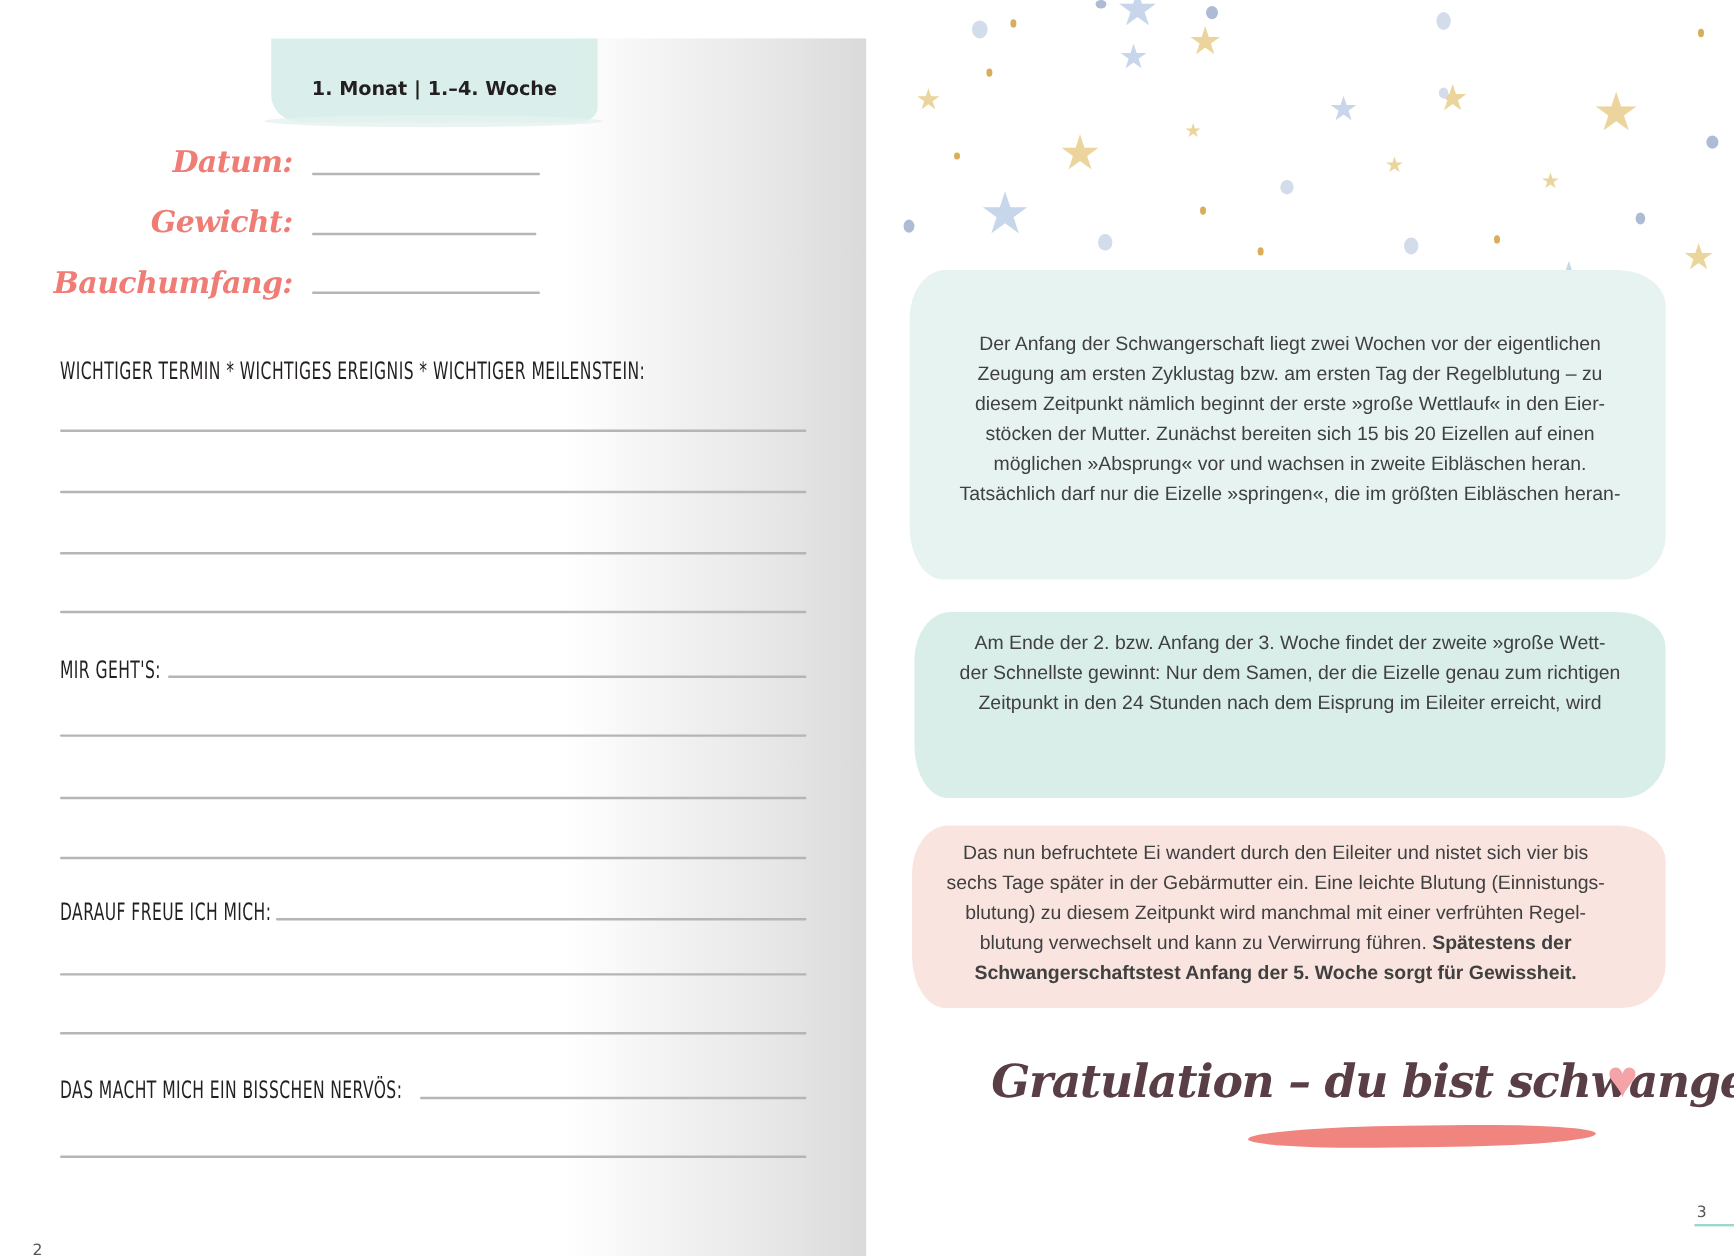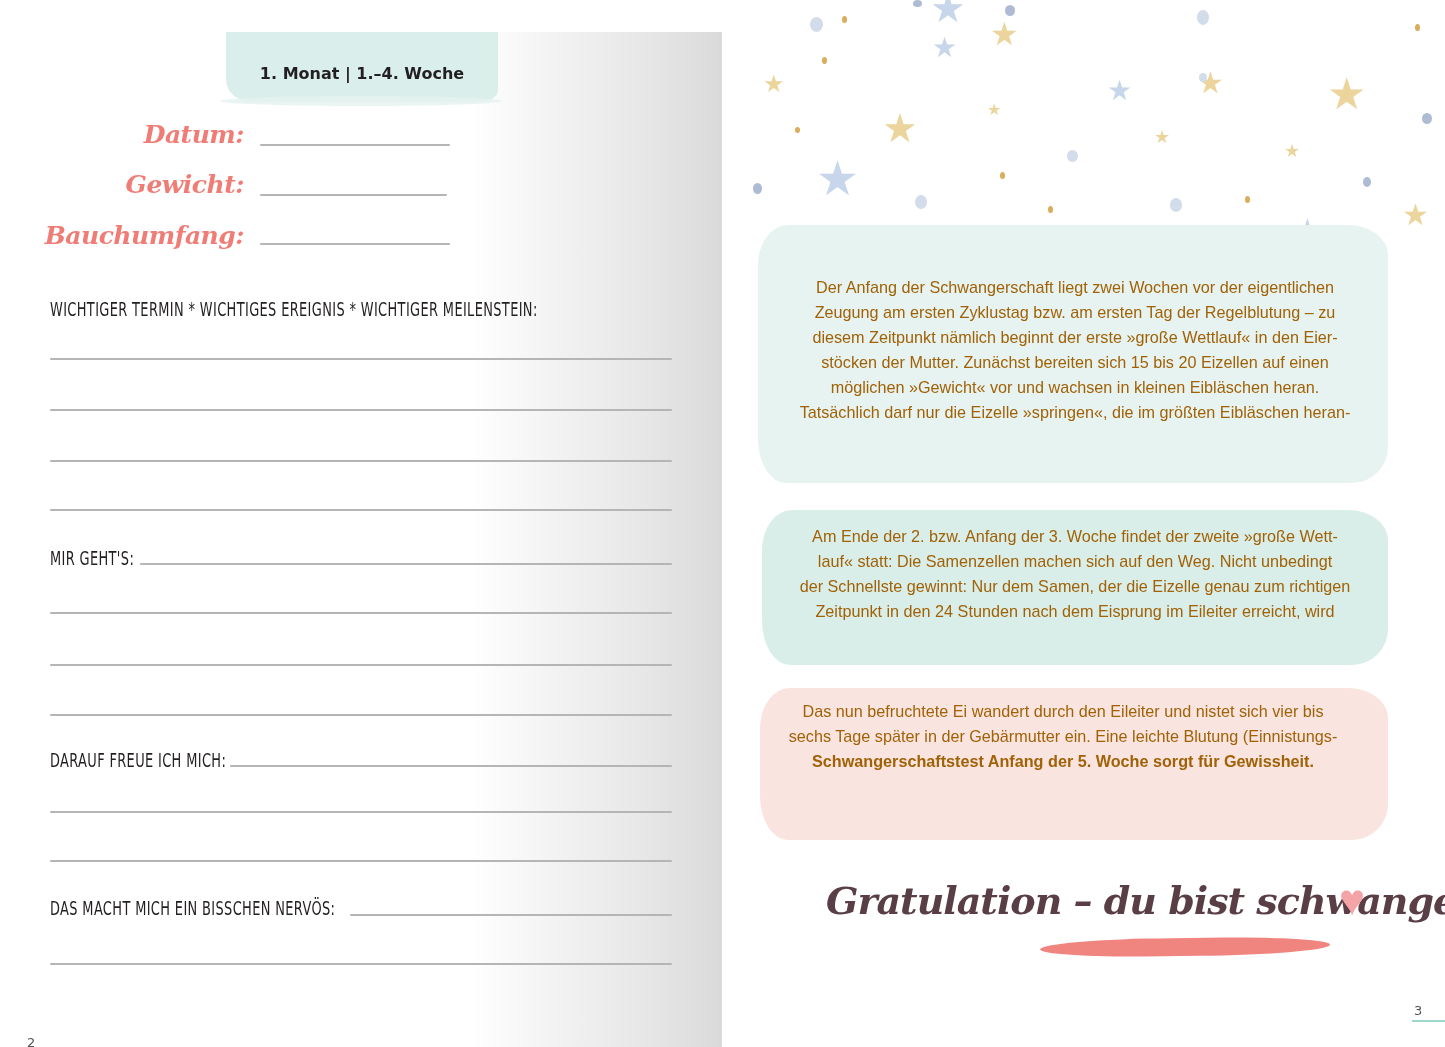--- a/index.html
+++ b/index.html
@@ -54,21 +54,21 @@
 
   .wash {
     position: absolute; border-radius: 30px 40px 36px 28px / 40px 30px 36px 44px;
   }
   .wash-teal { background: #e6f3f0; }
   .wash-teal2 { background: #d9eee9; }
   .wash-pink { background: #f9e4df; }
 
   .info-text {
     position: absolute; text-align: center;
-    font-family: "Liberation Sans", sans-serif; font-size: 16.2px; line-height: 25px; color: #a16207;
+    font-family: "Liberation Sans", sans-serif; font-size: 16.2px; line-height: 25px; color: #404040;
   }
   .info-text b { font-weight: bold; }
 
   .congrats {
     position: absolute; left: 104px; top: 878px; white-space: nowrap;
     font-family: "DejaVu Serif", serif; font-style: italic; font-weight: bold;
     font-size: 38px; color: #5a3e45; letter-spacing: -1px;
   }
   .brush {
     position: absolute; left: 318px; top: 938px; width: 290px; height: 18px;
@@ -158,36 +158,37 @@
     <span class="dot" style="left:497px; top:237px; width:5px; height:7px; background:#d9ad5a;"></span>
     <span class="dot" style="left:186px; top:254px; width:9px; height:11px; background:#d3dcea;"></span>
   </div>
 
   <div class="wash wash-teal" style="left:36px; top:225px; width:630px; height:258px;"></div>
   <div class="info-text" style="left:40px; top:275px; width:626px;">
     <div>Der Anfang der Schwangerschaft liegt zwei Wochen vor der eigentlichen</div>
     <div>Zeugung am ersten Zyklustag bzw. am ersten Tag der Regelblutung – zu</div>
     <div>diesem Zeitpunkt nämlich beginnt der erste »große Wettlauf« in den Eier-</div>
     <div>stöcken der Mutter. Zunächst bereiten sich 15 bis 20 Eizellen auf einen</div>
-    <div>möglichen »Gewicht« vor und wachsen in kleinen Eibläschen heran.</div>
+    <div>möglichen »Absprung« vor und wachsen in zweite Eibläschen heran.</div>
     <div>Tatsächlich darf nur die Eizelle »springen«, die im größten Eibläschen heran-</div>
   </div>
 
   <div class="wash wash-teal2" style="left:40px; top:510px; width:626px; height:155px;"></div>
   <div class="info-text" style="left:40px; top:524px; width:626px;">
     <div>Am Ende der 2. bzw. Anfang der 3. Woche findet der zweite »große Wett-</div>
-    <div>lauf« statt: Die Samenzellen machen sich auf den Weg. Nicht unbedingt</div>
     <div>der Schnellste gewinnt: Nur dem Samen, der die Eizelle genau zum richtigen</div>
     <div>Zeitpunkt in den 24 Stunden nach dem Eisprung im Eileiter erreicht, wird</div>
   </div>
 
   <div class="wash wash-pink" style="left:38px; top:688px; width:628px; height:152px;"></div>
   <div class="info-text" style="left:28px; top:699px; width:626px;">
     <div>Das nun befruchtete Ei wandert durch den Eileiter und nistet sich vier bis</div>
     <div>sechs Tage später in der Gebärmutter ein. Eine leichte Blutung (Einnistungs-</div>
+    <div>blutung) zu diesem Zeitpunkt wird manchmal mit einer verfrühten Regel-</div>
+    <div><span>blutung verwechselt und kann zu Verwirrung führen. </span><b>Spätestens der</b></div>
     <div><b>Schwangerschaftstest Anfang der 5. Woche sorgt für Gewissheit.</b></div>
   </div>
 
   <div class="brush"></div>
   <div class="congrats">Gratulation – du bist schwanger!</div>
   <div class="heart">♥</div>
 
   <div class="page-num" style="left:692px;">3</div>
   <div class="page-rule" style="left:690px; width:33px;"></div>
 </div>

